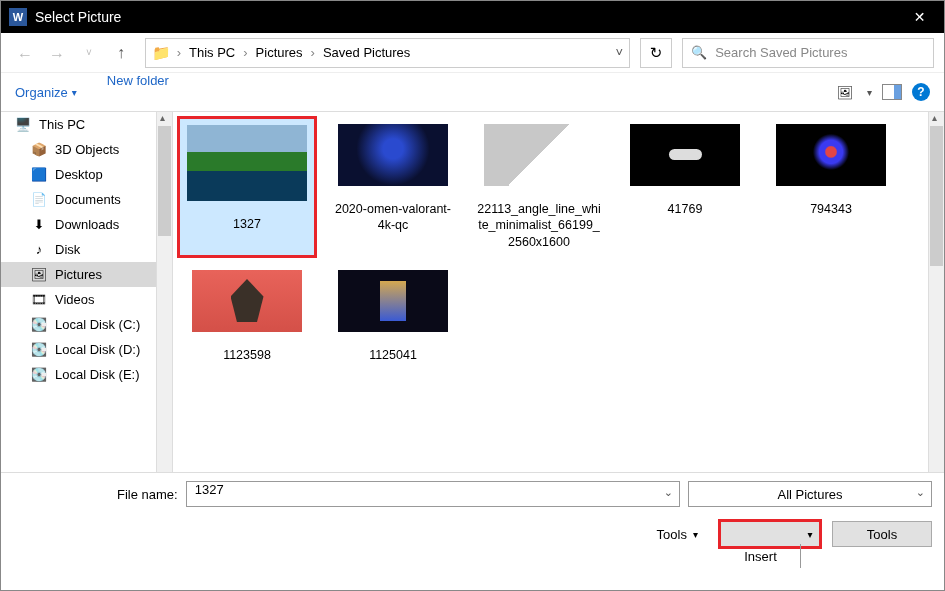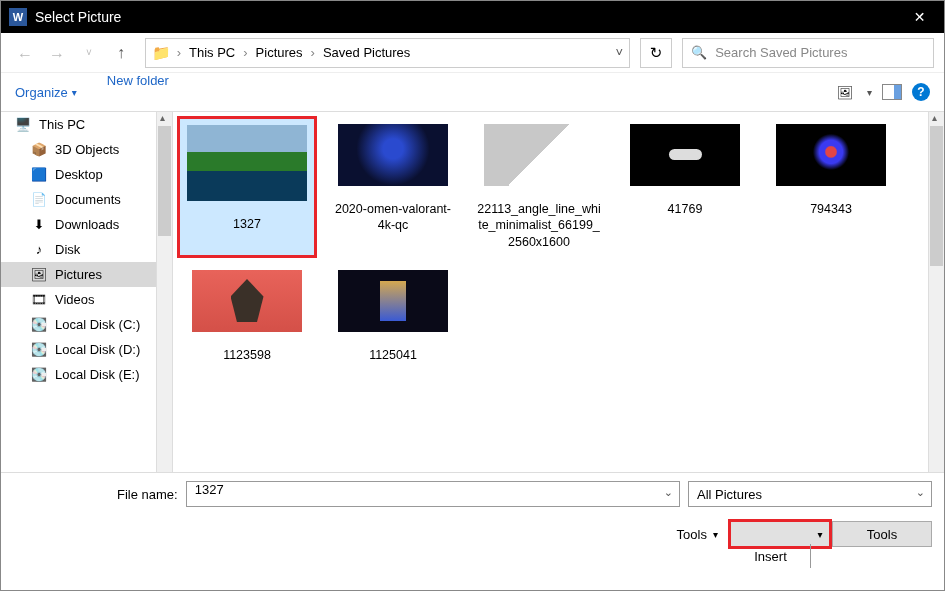--- a/index.html
+++ b/index.html
@@ -41,23 +41,23 @@
 .file-item { width: 140px; display: flex; flex-direction: column; align-items: center; padding: 6px 4px; border: 2px solid transparent; }
 .file-item.selected { background: #cce8ff; border: 3px solid #e8242a; }
 .thumb-img { width: 110px; height: 62px; background: #444; display: block; }
 .thumb-img.sel { width: 120px; height: 76px; }
 .file-label { font-size: 12.5px; text-align: center; margin-top: 15px; line-height: 1.3; word-break: break-word; max-width: 126px; }
 .footer { padding: 8px 12px 14px; }
 .fn-row { display: flex; align-items: center; gap: 8px; margin-bottom: 12px; }
 .fn-label { font-size: 13px; margin-left: 104px; }
 .fn-input { flex: 1; border: 1px solid #999; height: 26px; padding: 0 8px; font-size: 13px; position: relative; }
 .fn-input .drop-ic { position: absolute; right: 6px; top: 4px; color: #555; font-size: 11px; }
-.filter { width: 244px; border: 1px solid #999; height: 26px; padding: 0 8px; font-size: 13px; display: flex; align-items: center; position: relative; }
+.filter { width: 244px; border: 1px solid #999; height: 26px; padding: 0 8px; font-size: 13px; display: flex; align-items: center; position: relative; justify-content: center; }
 .filter .drop-ic { position: absolute; right: 6px; top: 4px; color: #555; font-size: 11px; }
-.btn-row { display: flex; align-items: center; justify-content: flex-end; }
+.btn-row { display: flex; align-items: center; justify-content: flex-end; gap: 10px; }
 .tools { font-size: 13px; display: flex; align-items: center; gap: 6px; margin-right: 10px; }
 .insert-btn { border: 3px solid #e8242a; background: #e1e1e1; height: 30px; width: 104px; display: flex; align-items: center; font-size: 13px; }
 .insert-btn .lbl { flex: 1; text-align: center; border-right: 1px solid #999; height: 100%; display: flex; align-items: center; justify-content: center; margin-top: 44px; }
 .insert-btn .dd { width: 18px; text-align: center; font-size: 10px; }
 .cancel-btn { border: 1px solid #aaa; background: #e1e1e1; height: 26px; width: 100px; display: flex; align-items: center; justify-content: center; font-size: 13px; }
 
 .th-1327 { background: linear-gradient(#8fb5d4 35%, #2a7a2a 35% 60%, #0a3a5a 60%); position: relative; }
 .th-omen { background: radial-gradient(circle at 50% 40%, #2a4acf 15%, #0a1030 55%); }
 .th-angle { background: linear-gradient(135deg, #c8c8c8 50%, #fff 50%); }
 .th-41769 { background: #000; position: relative; }

